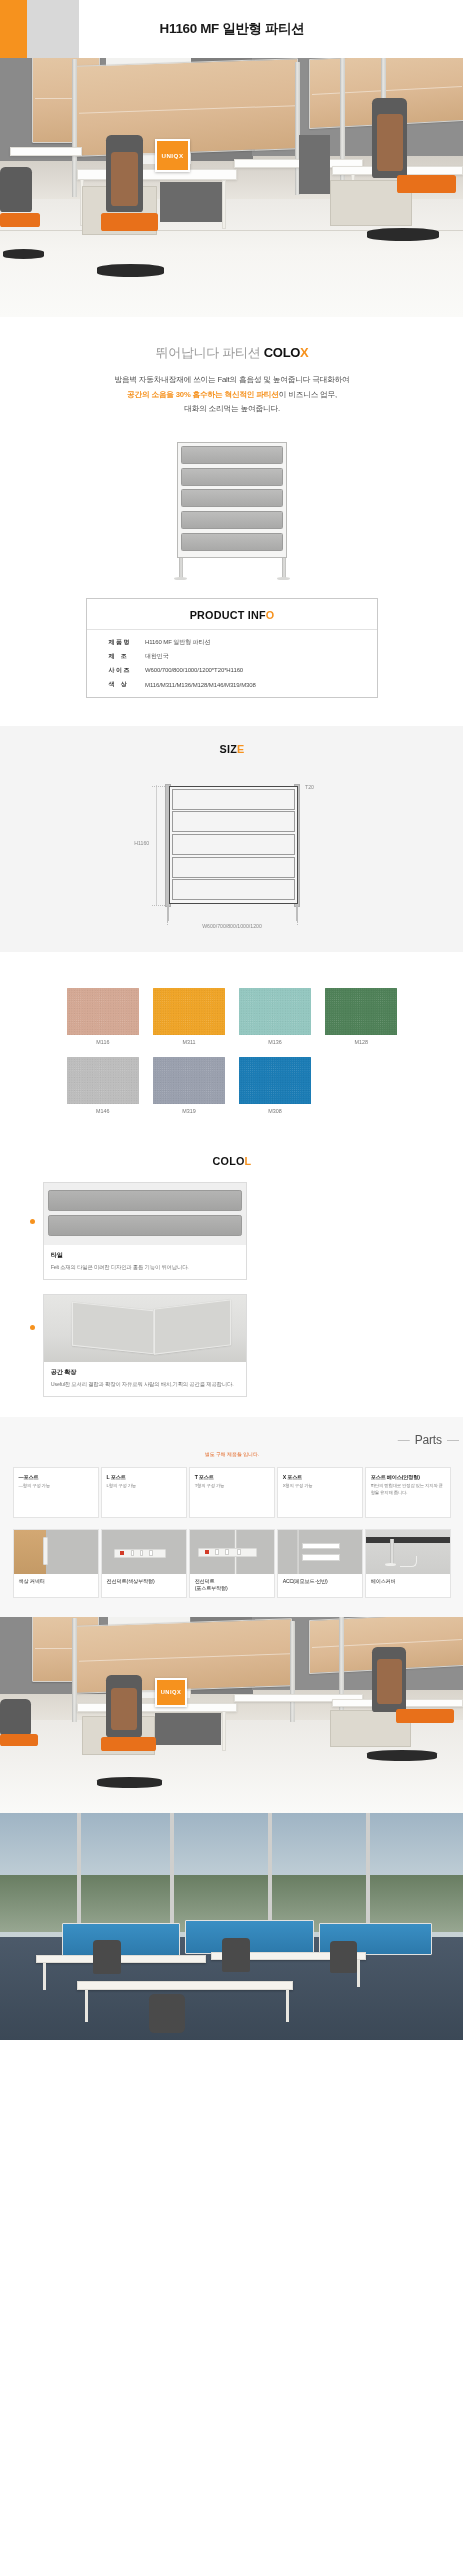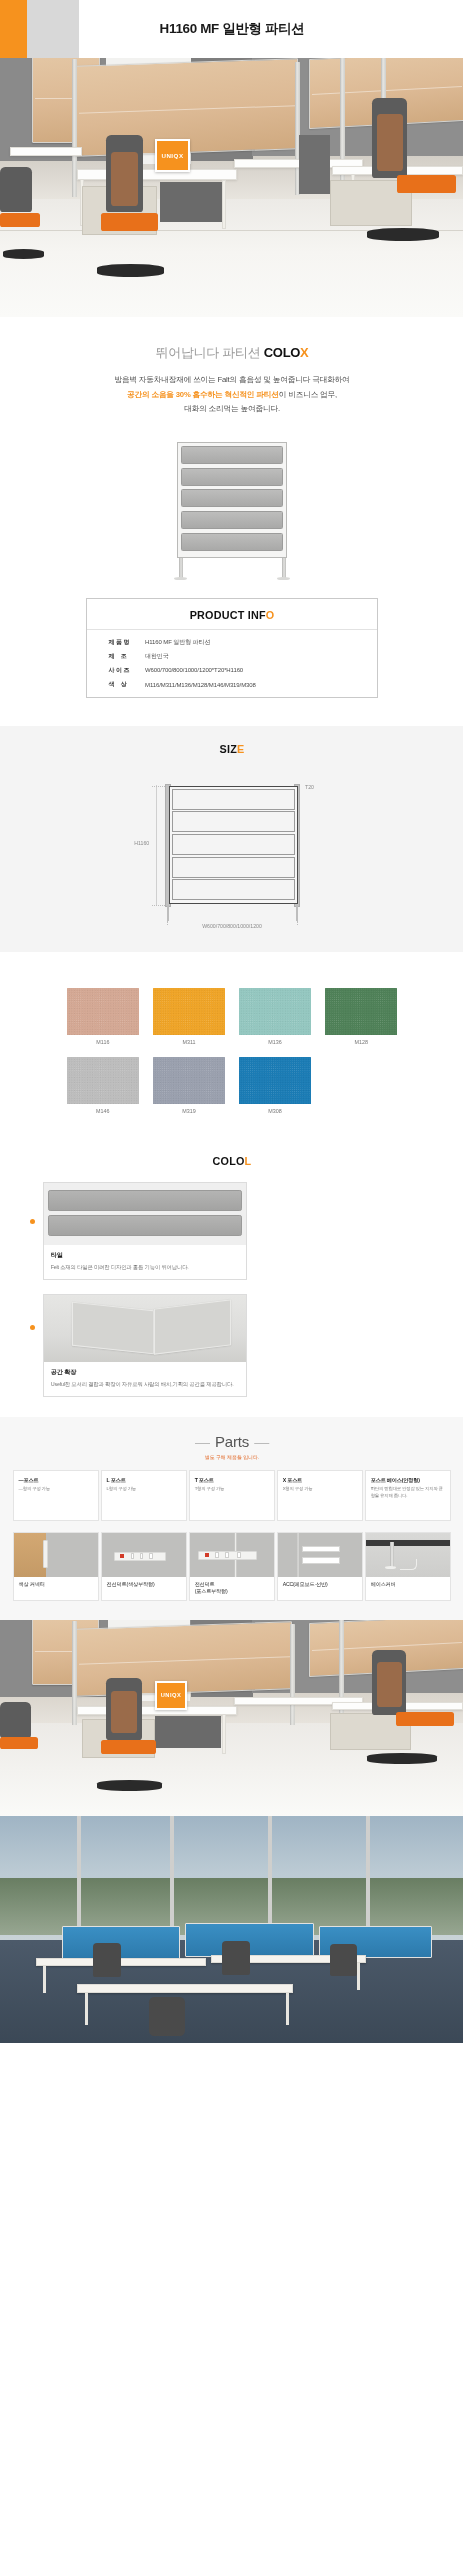--- a/index.html
+++ b/index.html
@@ -133,21 +133,21 @@
                      background:linear-gradient(180deg,#b4b4b3,#a3a3a2); border:0.5px solid #9a9a99; border-radius:2.1px; }
   .callout .ph2 { height:67px; position:relative; overflow:hidden;
                   background:linear-gradient(180deg,#e6e6e4 0%, #dcdcda 60%, #cfcfcc 100%); }
   .callout .ph2 .pan { position:absolute; background:#d4d4d1; border:1px solid #e9e9e7; box-shadow:0 0.5px 1.5px rgba(0,0,0,.15); }
   .callout .txt { padding:6.2px 7.2px 7.2px; }
   .callout .txt h4 { font-size:6.2px; color:#222; margin-bottom:3.1px; letter-spacing:-0.2px; }
   .callout .txt p { font-size:5.4px; line-height:1.6; color:#777; letter-spacing:-0.2px; }
 
   
   .partssec { background:#f7f7f7; padding:15.5px 0 18.5px; }
-  .parts-title { text-align:center; font-size:15px; color:#555; letter-spacing:-0.2px; }
+  .parts-title { text-align:right; font-size:12px; color:#555; letter-spacing:-0.2px; }
   .parts-title .line { display:inline-block; color:#bbb; margin:0 5.2px; }
   .parts-note { text-align:center; font-size:4.9px; color:#e05a12; margin-top:4.1px; }
   .partsgrid { width:438px; margin:10.3px auto 0; display:grid; grid-template-columns:repeat(5,1fr); gap:2.1px; }
   .pcell { background:#fff; border:0.5px solid #e4e4e4; }
   .pcell .pimg { height:44px; position:relative; overflow:hidden; background:#ececec; }
   .pcell .pbody { padding:4.1px 4.6px 5.2px; min-height:32px; }
   .pcell .pbody h5 { font-size:5.2px; color:#222; margin-bottom:2.1px; letter-spacing:-0.2px; }
   .pcell .pbody p { font-size:4.4px; line-height:1.55; color:#777; letter-spacing:-0.2px; }
   .pcell.textonly .pbody { min-height:49px; padding-top:6.2px; }
   .pcell .pcap { padding:4.6px; font-size:5.2px; color:#222; letter-spacing:-0.2px; line-height:1.4; }

